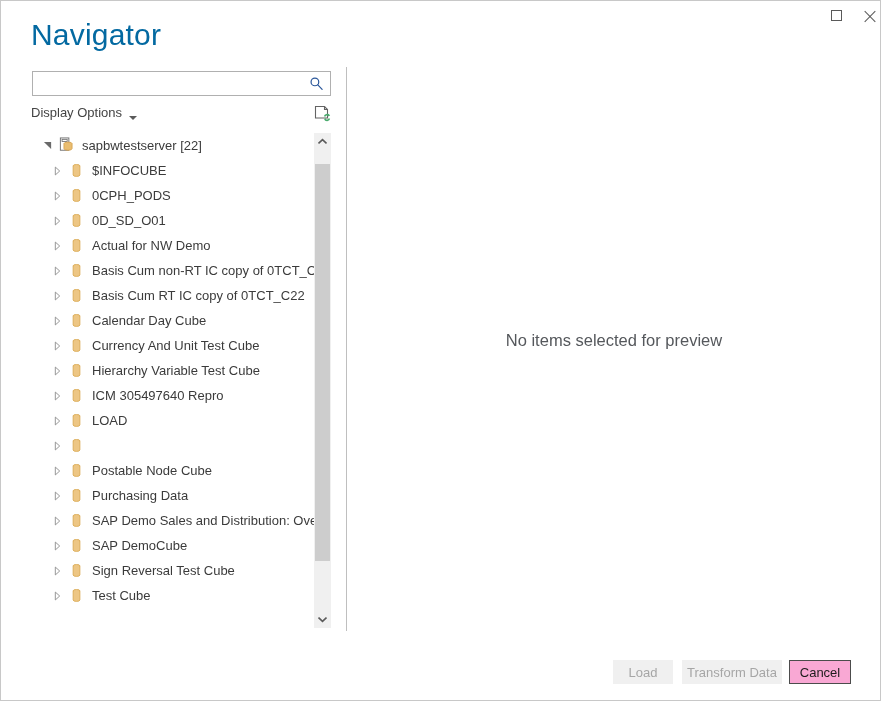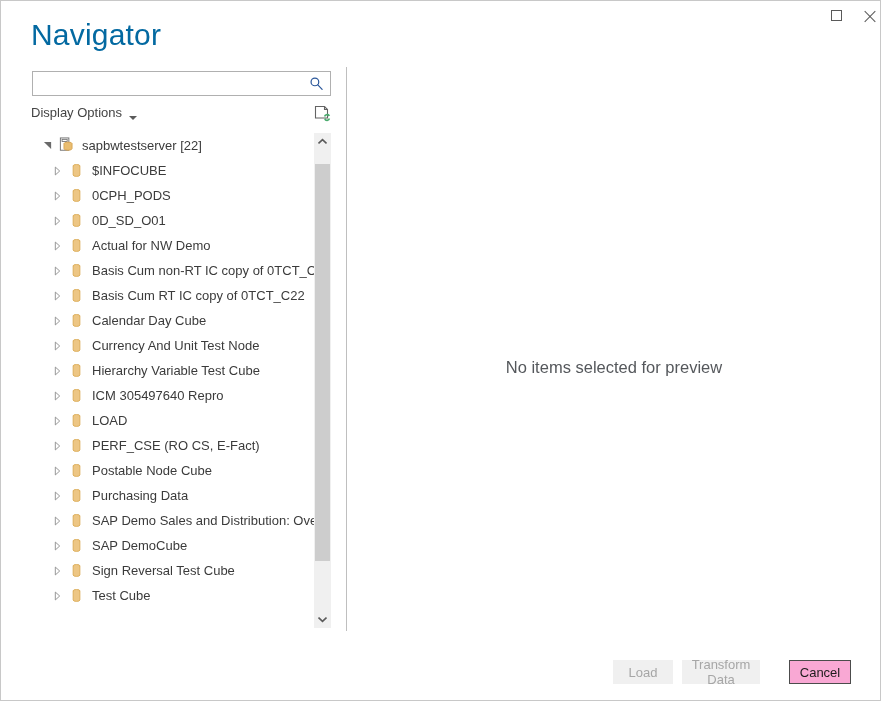--- a/index.html
+++ b/index.html
@@ -259,21 +259,21 @@
     width: 1px;
     height: 564px;
     background: #bfbfbf;
     cursor: col-resize;
   }
 
   
   #preview-pane {
     position: absolute;
     left: 346px;
-    top: 76px;
+    top: 49px;
     width: 534px;
     height: 580px;
     display: flex;
     align-items: center;
     justify-content: center;
   }
   #preview-empty-text {
     font-size: 16.5px;
     color: #55585c;
     font-weight: 400;
@@ -302,21 +302,21 @@
   }
   #btn-load {
     left: 612px;
     width: 60px;
     background: #f0f0f0;
     border: 1px solid #f0f0f0;
     color: #a6a6a6;
   }
   #btn-transform {
     left: 681px;
-    width: 78px;
+    width: 100px;
     background: #f0f0f0;
     border: 1px solid #f0f0f0;
     color: #a6a6a6;
   }
   #btn-cancel {
     left: 788px;
     width: 62px;
     background: #f9a8d4;
     border: 1px solid #4c4c4c;
     color: #1c1c1c;
@@ -492,21 +492,21 @@
                 <svg class="tri-right-outline" viewBox="0 0 8 11" aria-hidden="true">
                   <polygon points="1.5,1 6.5,5.5 1.5,10" fill="none" stroke="#8a8a8a" stroke-width="1"></polygon>
                 </svg>
               </span>
               <span class="node-icon">
                 <svg width="15" height="15" viewBox="0 0 16 16" aria-hidden="true">
                   <ellipse cx="8" cy="3.1" rx="3.6" ry="1.5" fill="#edc684" stroke="#d9a951" stroke-width="0.9"></ellipse>
                   <path d="M4.4 3.1 v9.7 a3.6 1.5 0 0 0 7.2 0 V3.1" fill="#edc684" stroke="#d9a951" stroke-width="0.9"></path>
                 </svg>
               </span>
-              <span class="node-label">Currency And Unit Test Node</span>
+              <span class="node-label">Currency And Unit Test Cube</span>
             </div>
             <div class="tree-row row-child">
               <span class="expander">
                 <svg class="tri-right-outline" viewBox="0 0 8 11" aria-hidden="true">
                   <polygon points="1.5,1 6.5,5.5 1.5,10" fill="none" stroke="#8a8a8a" stroke-width="1"></polygon>
                 </svg>
               </span>
               <span class="node-icon">
                 <svg width="15" height="15" viewBox="0 0 16 16" aria-hidden="true">
                   <ellipse cx="8" cy="3.1" rx="3.6" ry="1.5" fill="#edc684" stroke="#d9a951" stroke-width="0.9"></ellipse>
@@ -548,21 +548,20 @@
                 <svg class="tri-right-outline" viewBox="0 0 8 11" aria-hidden="true">
                   <polygon points="1.5,1 6.5,5.5 1.5,10" fill="none" stroke="#8a8a8a" stroke-width="1"></polygon>
                 </svg>
               </span>
               <span class="node-icon">
                 <svg width="15" height="15" viewBox="0 0 16 16" aria-hidden="true">
                   <ellipse cx="8" cy="3.1" rx="3.6" ry="1.5" fill="#edc684" stroke="#d9a951" stroke-width="0.9"></ellipse>
                   <path d="M4.4 3.1 v9.7 a3.6 1.5 0 0 0 7.2 0 V3.1" fill="#edc684" stroke="#d9a951" stroke-width="0.9"></path>
                 </svg>
               </span>
-              <span class="node-label">PERF_CSE (RO CS, E-Fact)</span>
             </div>
             <div class="tree-row row-child">
               <span class="expander">
                 <svg class="tri-right-outline" viewBox="0 0 8 11" aria-hidden="true">
                   <polygon points="1.5,1 6.5,5.5 1.5,10" fill="none" stroke="#8a8a8a" stroke-width="1"></polygon>
                 </svg>
               </span>
               <span class="node-icon">
                 <svg width="15" height="15" viewBox="0 0 16 16" aria-hidden="true">
                   <ellipse cx="8" cy="3.1" rx="3.6" ry="1.5" fill="#edc684" stroke="#d9a951" stroke-width="0.9"></ellipse>

